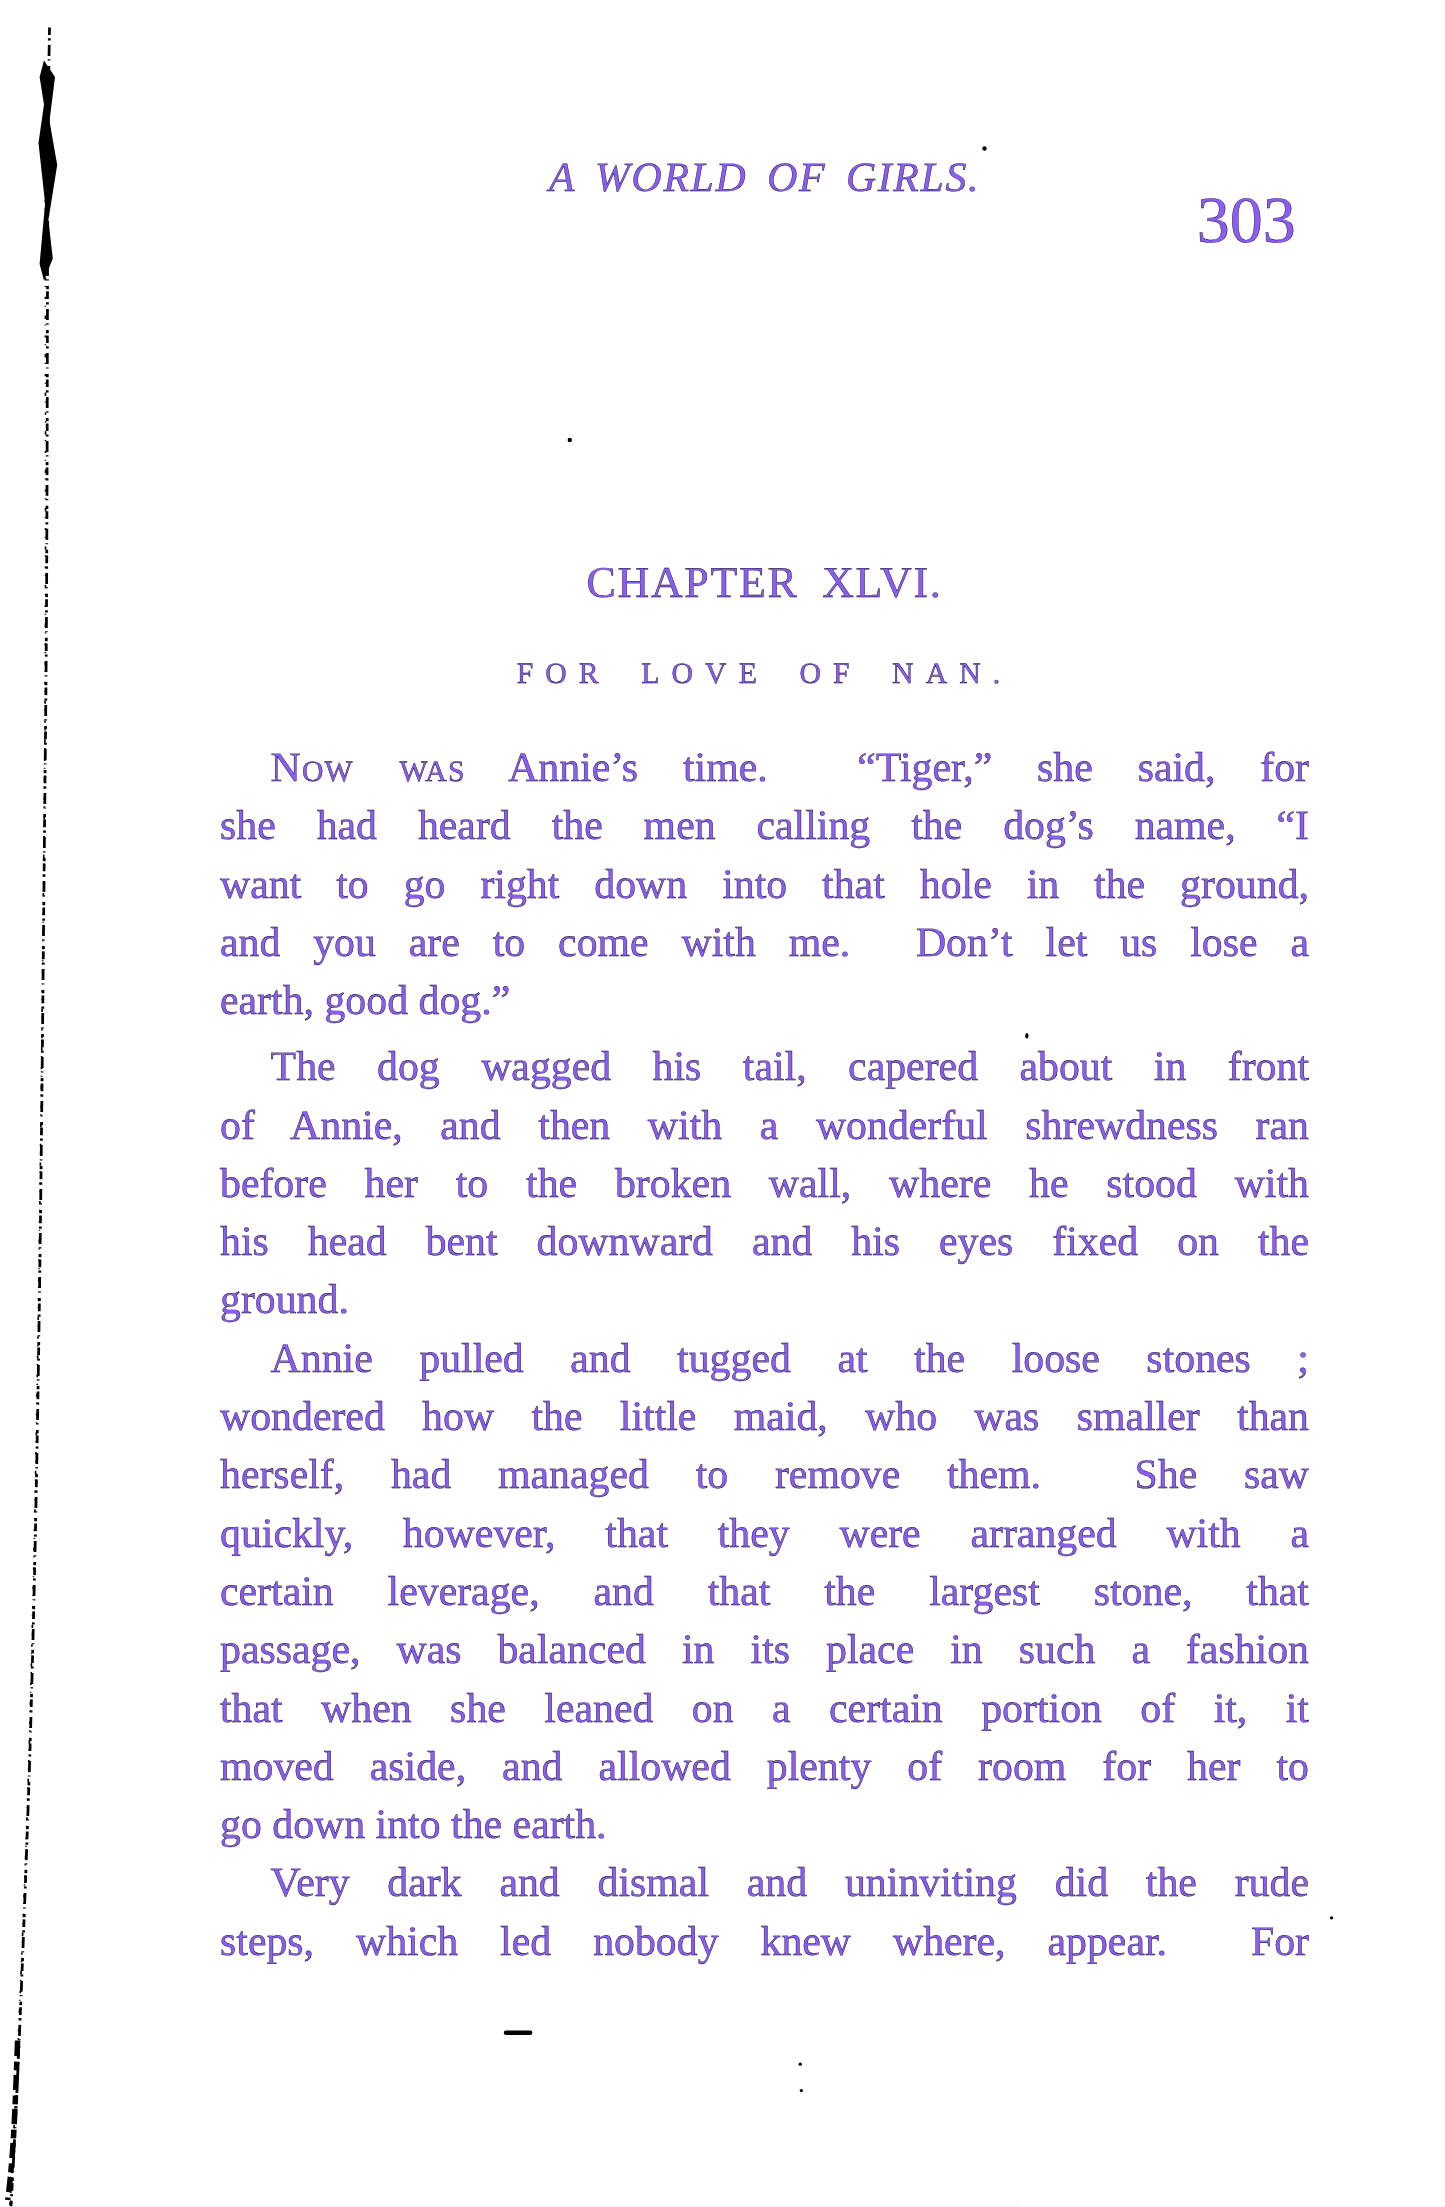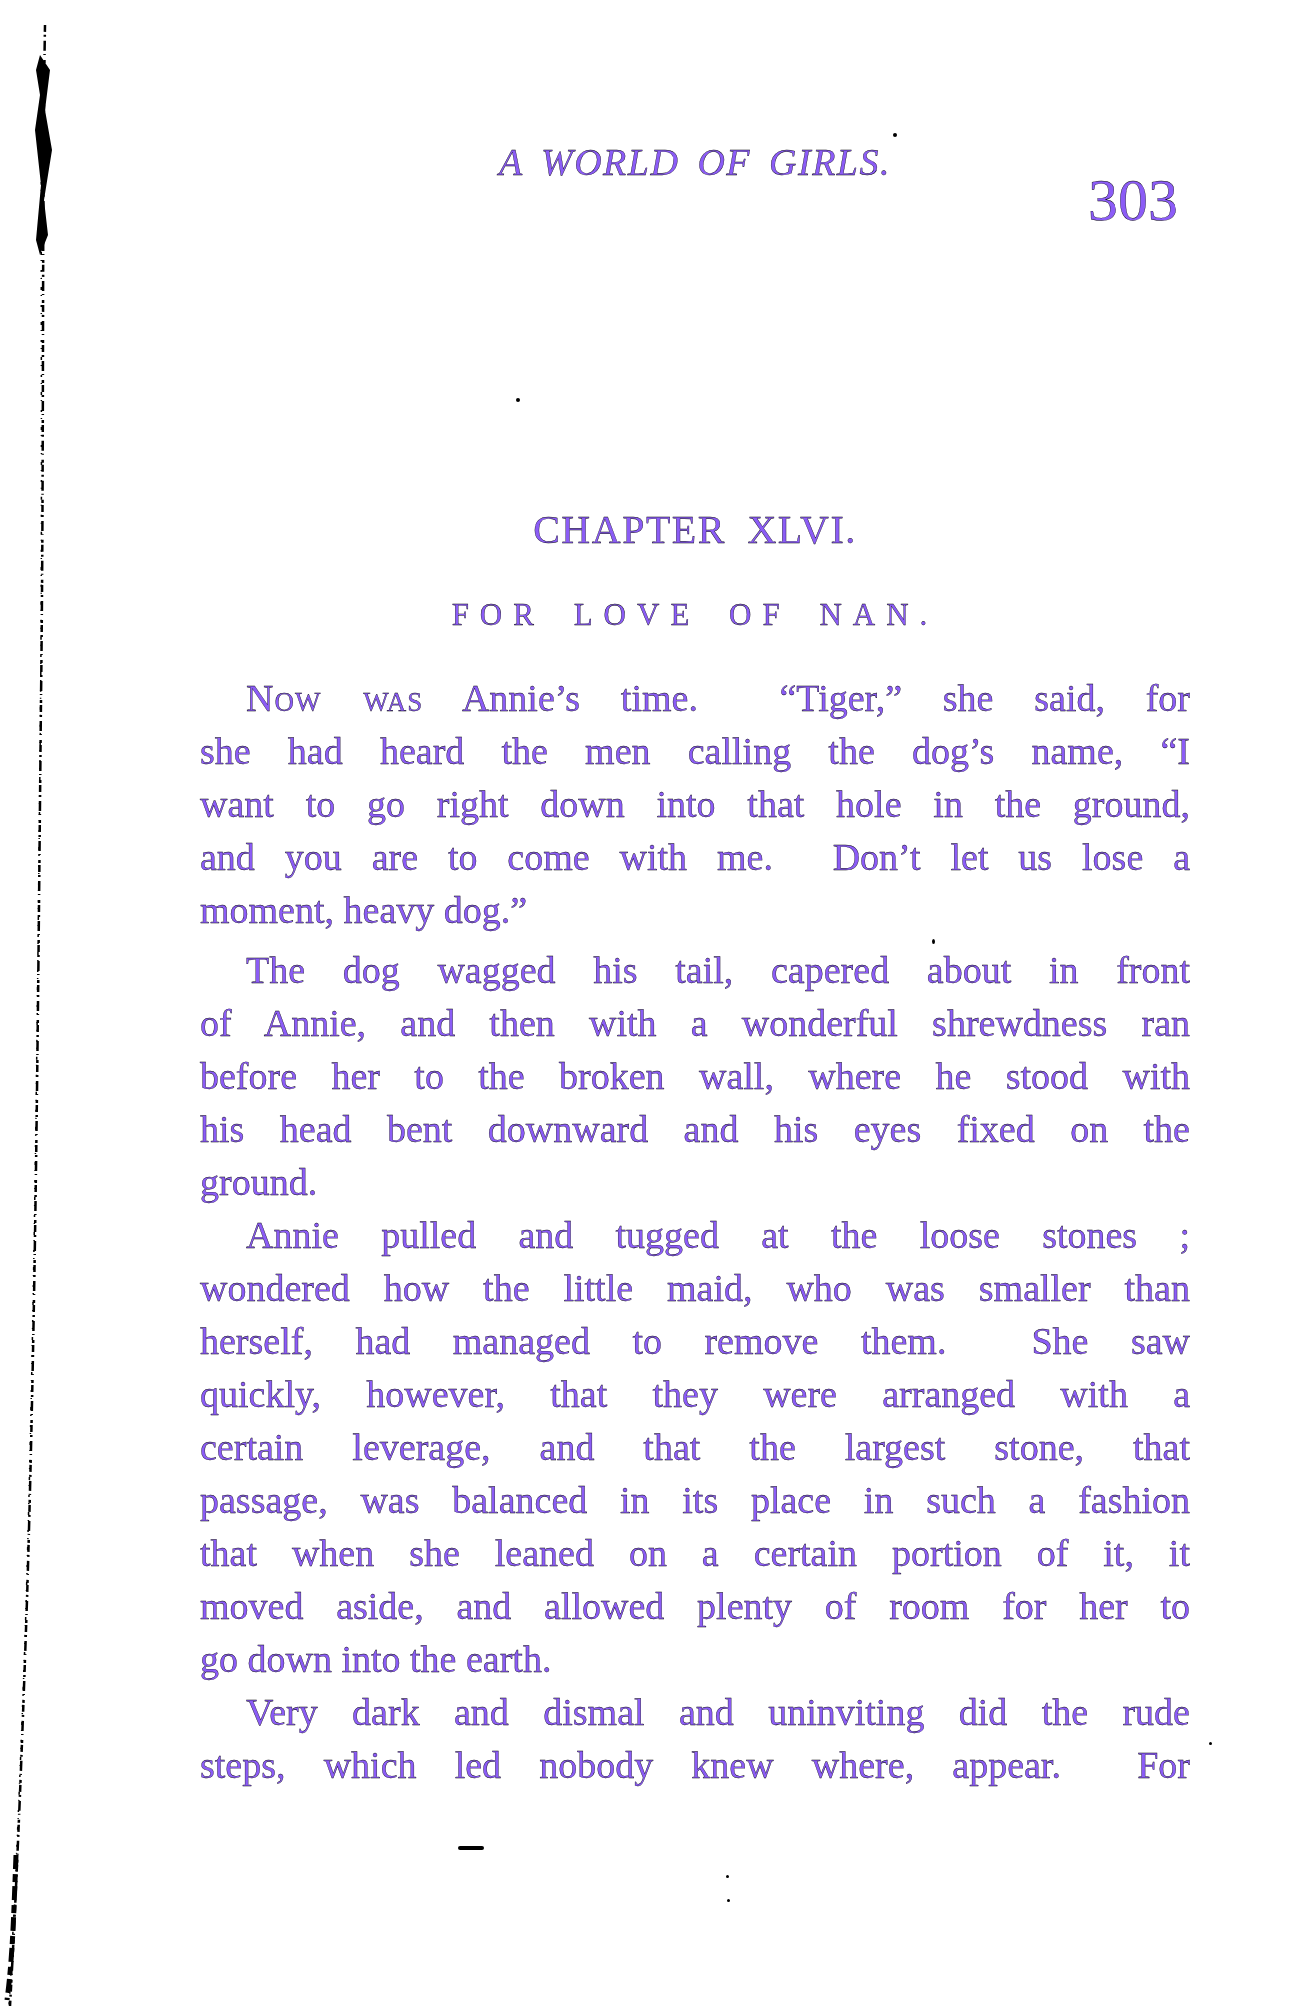--- a/index.html
+++ b/index.html
@@ -23,21 +23,21 @@
   }
   .page-number { position: absolute; right: 12px; top: 26px; font-size: 60px; }
 
   
   .chapter-heading {
     position: absolute; left: 200px; top: 506px; width: 990px;
     text-align: center; font-size: 40px; letter-spacing: 1.5px; word-spacing: 10px;
   }
   .chapter-subtitle {
     position: absolute; left: 200px; top: 597px; width: 990px;
-    text-align: center; font-size: 31px; letter-spacing: 11px; word-spacing: 10px;
+    text-align: center; font-size: 27px; letter-spacing: 11px; word-spacing: 10px;
   }
 
   
   .body-text {
     position: absolute; left: 200px; top: 672px; width: 990px;
     font-size: 38px; line-height: 53px;
   }
   .para { margin: 0; }
   .para.gap-before { margin-top: 7px; }
   .line { text-align: justify; text-align-last: justify; }
@@ -70,21 +70,21 @@
   <div class="chapter-heading">CHAPTER XLVI.</div>
   <div class="chapter-subtitle">FOR LOVE OF NAN.</div>
 
   <div class="body-text">
 
     <div class="para">
       <div class="line indent"><span class="lead-smallcaps">Now was</span> <span>Annie’s time.&nbsp; “Tiger,” she said, for</span></div>
       <div class="line">she had heard the men calling the dog’s name, “I</div>
       <div class="line">want to go right down into that hole in the ground,</div>
       <div class="line">and you are to come with me.&nbsp; Don’t let us lose a</div>
-      <div class="line last">moment, heavy dog.”</div>
+      <div class="line last">earth, good dog.”</div>
     </div>
 
     <div class="para gap-before">
       <div class="line indent">The dog wagged his tail, capered about in front</div>
       <div class="line">of Annie, and then with a wonderful shrewdness ran</div>
       <div class="line">before her to the broken wall, where he stood with</div>
       <div class="line">his head bent downward and his eyes fixed on the</div>
       <div class="line last">ground.</div>
     </div>
 

